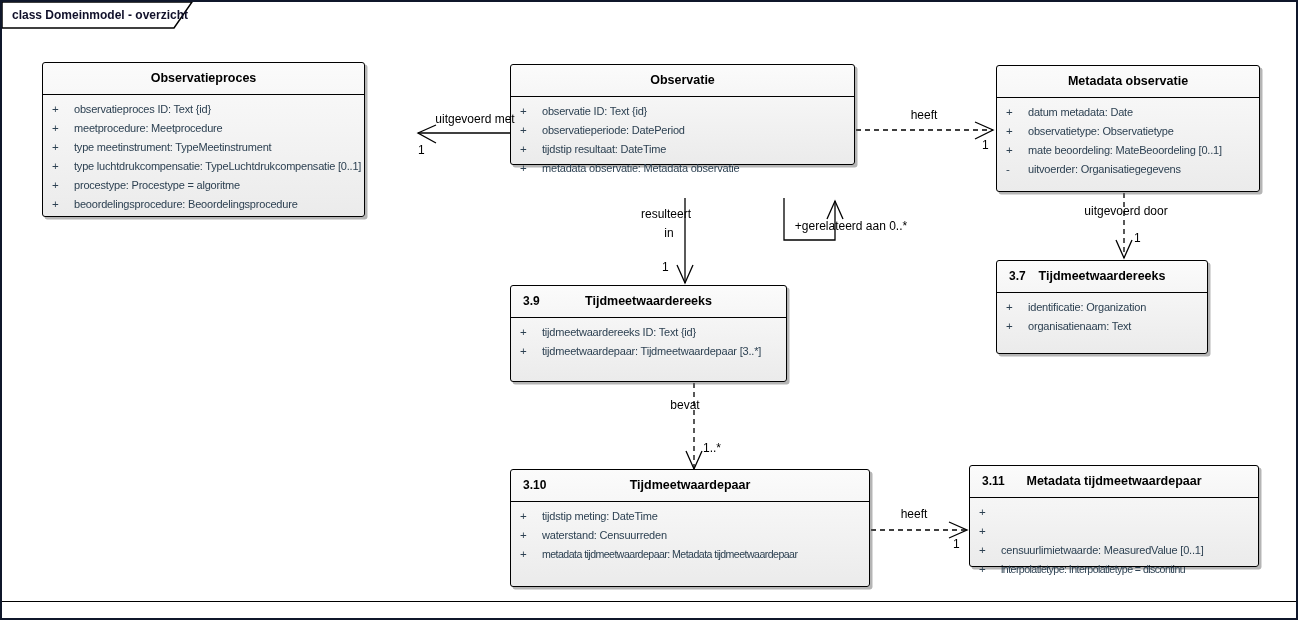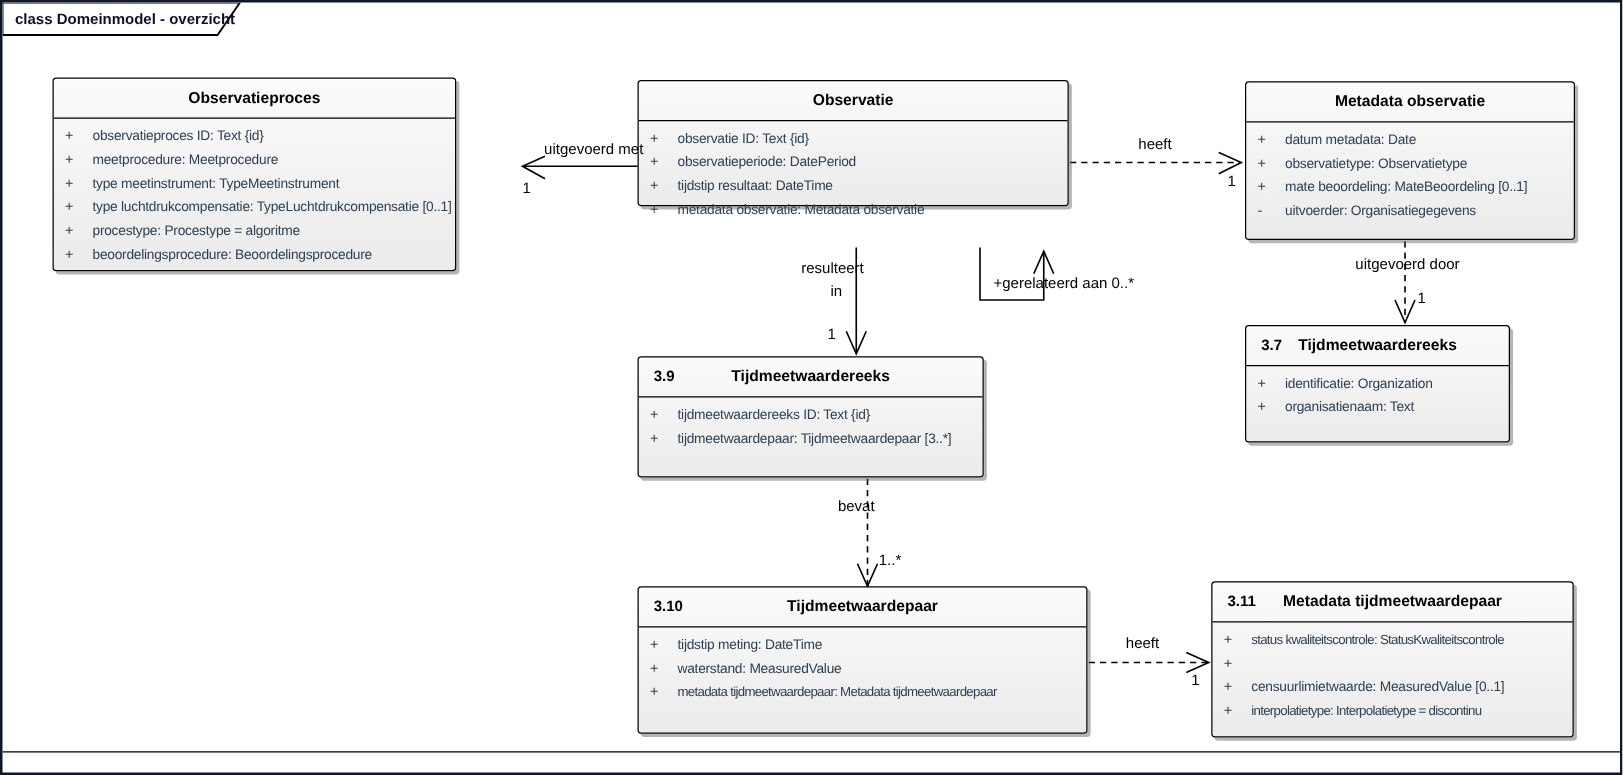--- a/index.html
+++ b/index.html
@@ -193,38 +193,37 @@
       <span class="num">3.10</span>
       <span class="ttl">Tijdmeetwaardepaar</span>
     </div>
     <div class="attrs">
       <div class="attr">
           <span class="vis">+</span>
           <span class="atext">tijdstip meting: DateTime</span>
         </div>
       <div class="attr">
           <span class="vis">+</span>
-          <span class="atext">waterstand: MeasuredValue</span>
+          <span class="atext">waterstand: Censuurreden</span>
         </div>
       <div class="attr tight">
           <span class="vis">+</span>
           <span class="atext">metadata tijdmeetwaardepaar: Metadata tijdmeetwaardepaar</span>
         </div>
     </div>
   </div>
 
-  <div class="uml-class" style="left:967px;top:463px;width:290px;height:125px">
+  <div class="uml-class" style="left:967px;top:463px;width:290px;height:102px">
     <div class="hdr">
       <span class="num">3.11</span>
       <span class="ttl">Metadata tijdmeetwaardepaar</span>
     </div>
     <div class="attrs">
       <div class="attr tight">
           <span class="vis">+</span>
-          <span class="atext">status kwaliteitscontrole: StatusKwaliteitscontrole</span>
         </div>
       <div class="attr">
           <span class="vis">+</span>
         </div>
       <div class="attr">
           <span class="vis">+</span>
           <span class="atext">censuurlimietwaarde: MeasuredValue [0..1]</span>
         </div>
       <div class="attr tight">
           <span class="vis">+</span>

